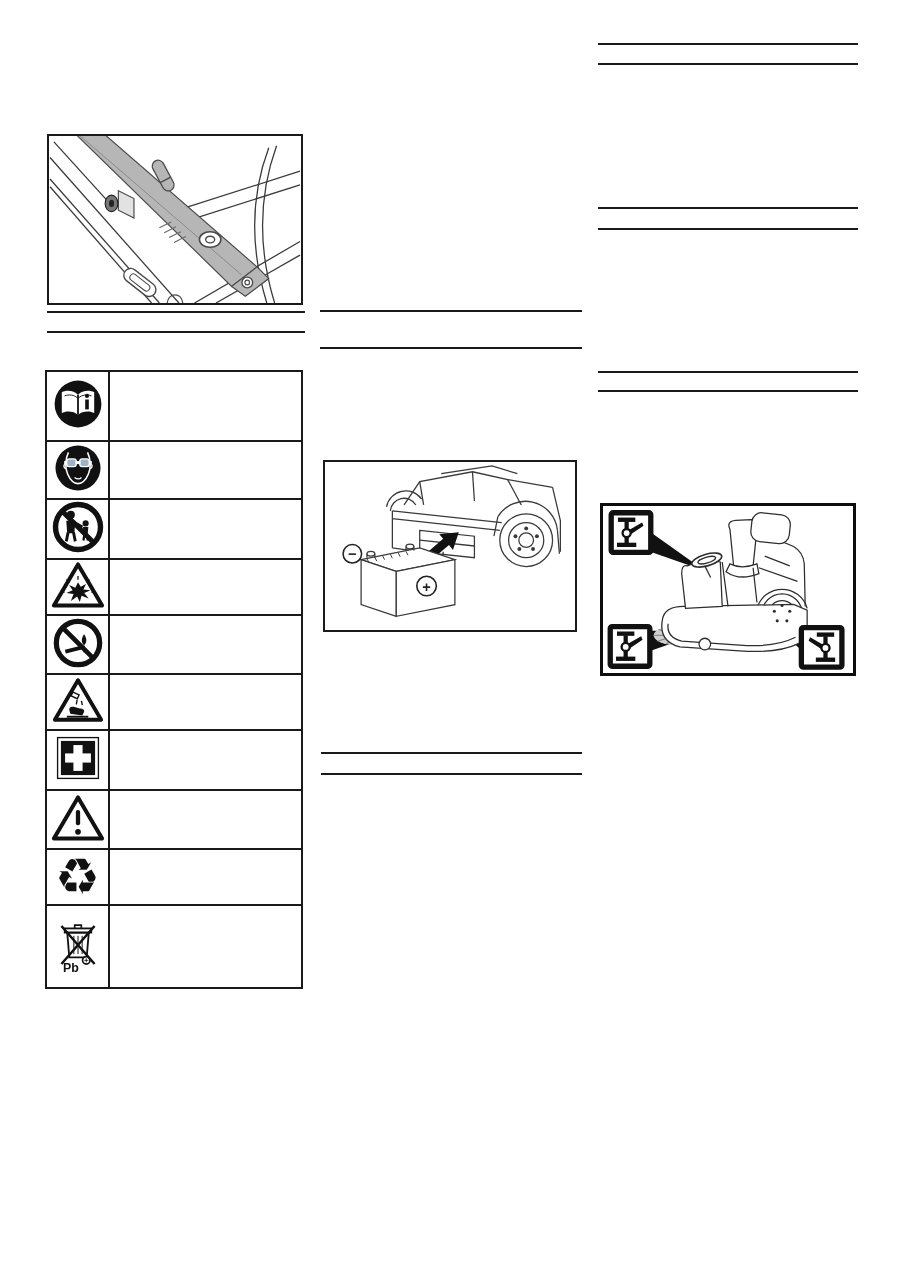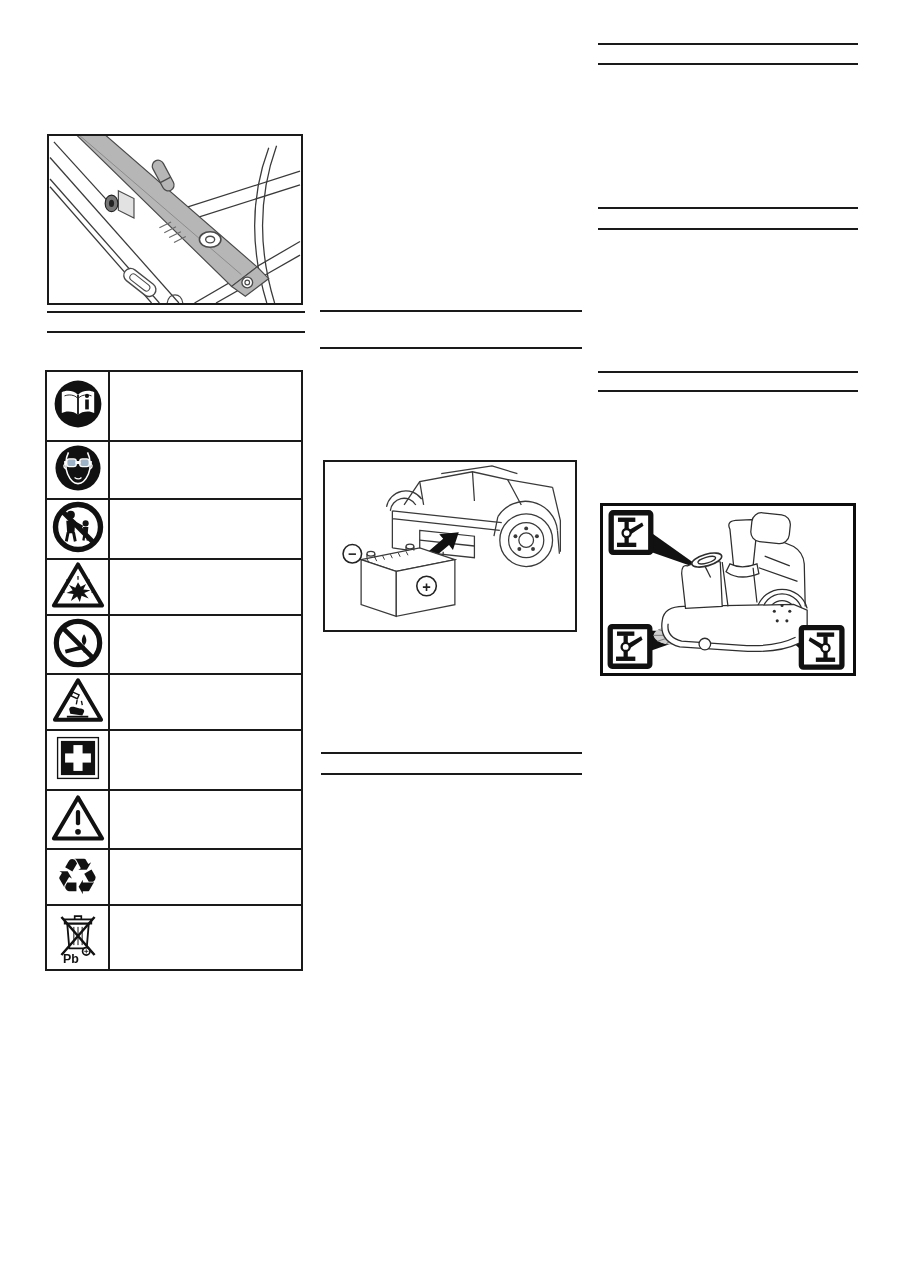--- a/index.html
+++ b/index.html
@@ -187,21 +187,21 @@
         </svg>
       </td>
       <td class="tx"></td>
     </tr>
     <tr style="height:56px;">
       <td class="ic">
         <span class="recycle-glyph">♻</span>
       </td>
       <td class="tx"></td>
     </tr>
-    <tr style="height:65px;">
+    <tr style="height:83px;">
       <td class="ic">
         <svg width="50" height="58" viewBox="0 0 60 70">
           <rect x="14" y="15" width="32" height="5" fill="none" stroke="#111" stroke-width="2.2"></rect>
           <path d="M26 15 L26 11 L34 11 L34 15" fill="none" stroke="#111" stroke-width="2"></path>
           <path d="M17 20 L43 20 L40.5 50 L19.5 50 Z" fill="none" stroke="#111" stroke-width="2.2"></path>
           <path d="M25 24 L25 46 M30 24 L30 46 M35 24 L35 46" stroke="#111" stroke-width="1.2"></path>
           <circle cx="40" cy="53.5" r="4.5" fill="#fff" stroke="#111" stroke-width="2"></circle>
           <path d="M40 51 L40 56 M37.5 53.5 L42.5 53.5" stroke="#111" stroke-width="1"></path>
           <path d="M10 12 L50 58 M50 12 L10 58" stroke="#111" stroke-width="3"></path>
           <text x="12" y="68" font-size="15" font-weight="bold" fill="#111">Pb</text>

